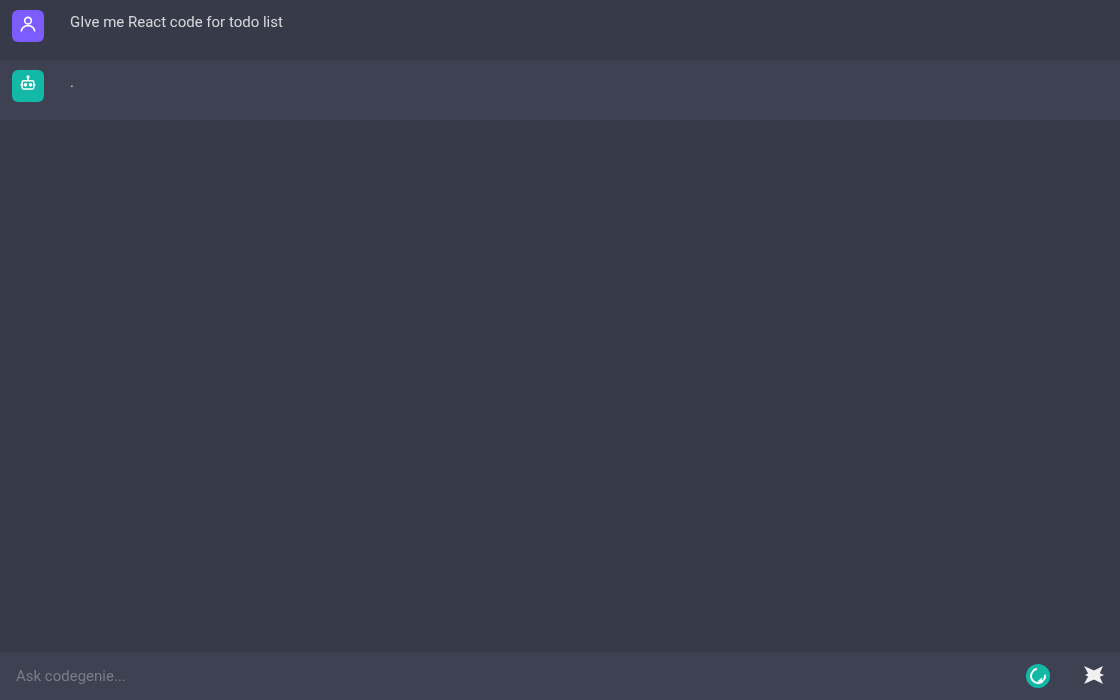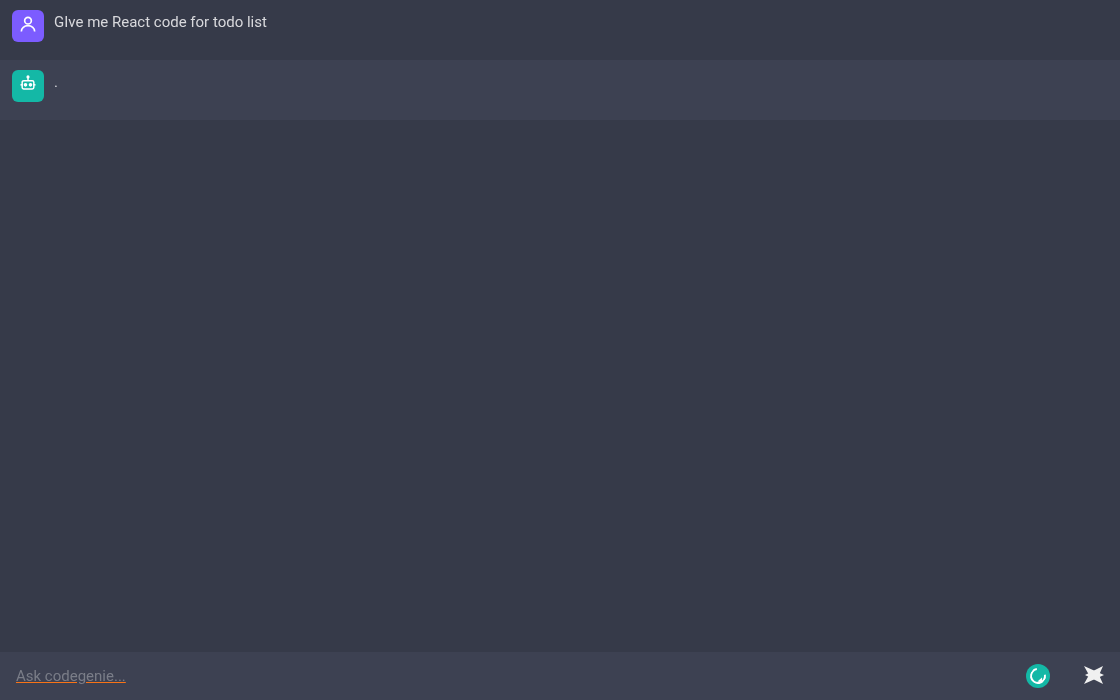--- a/index.html
+++ b/index.html
@@ -18,21 +18,21 @@
       flex-direction: column;
     }
     .messages {
       flex: 1;
       overflow-y: auto;
     }
     .msg-row {
       display: flex;
       align-items: flex-start;
       padding: 10px 12px 18px 12px;
-      gap: 10px;
+      gap: 26px;
     }
     .msg-user {
       background: #363a49;
     }
     .msg-bot {
       background: #3d4152;
     }
     .avatar {
       width: 32px;
       height: 32px;
@@ -67,21 +67,20 @@
       position: relative;
     }
     .input-field {
       flex: 1;
       background: transparent;
       border: none;
       outline: none;
       color: #f97316;
       font-size: 15px;
       font-family: inherit;
-      text-decoration: underline;
     }
     .input-field::placeholder {
       color: #7a7d88;
     }
     .grammarly-badge {
       width: 24px;
       height: 24px;
       border-radius: 50%;
       background: #14b8a6;
       display: flex;

